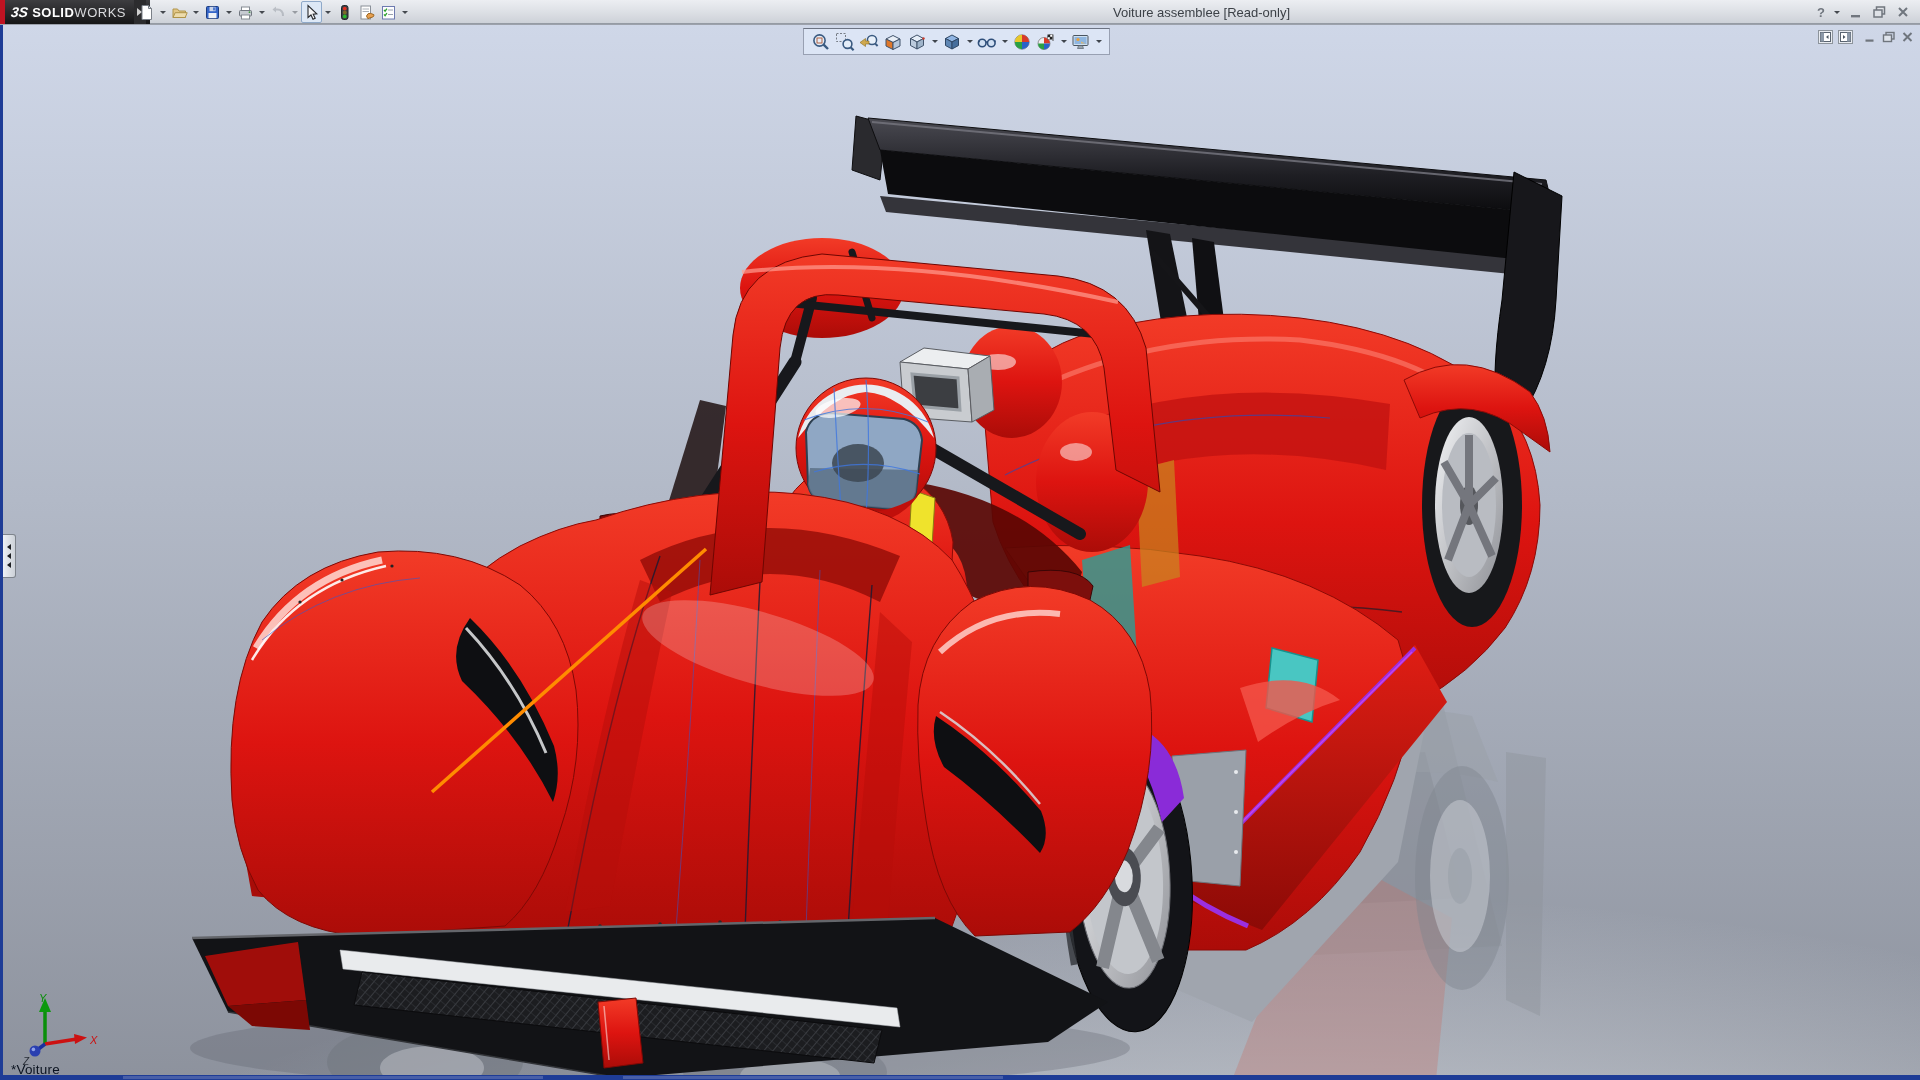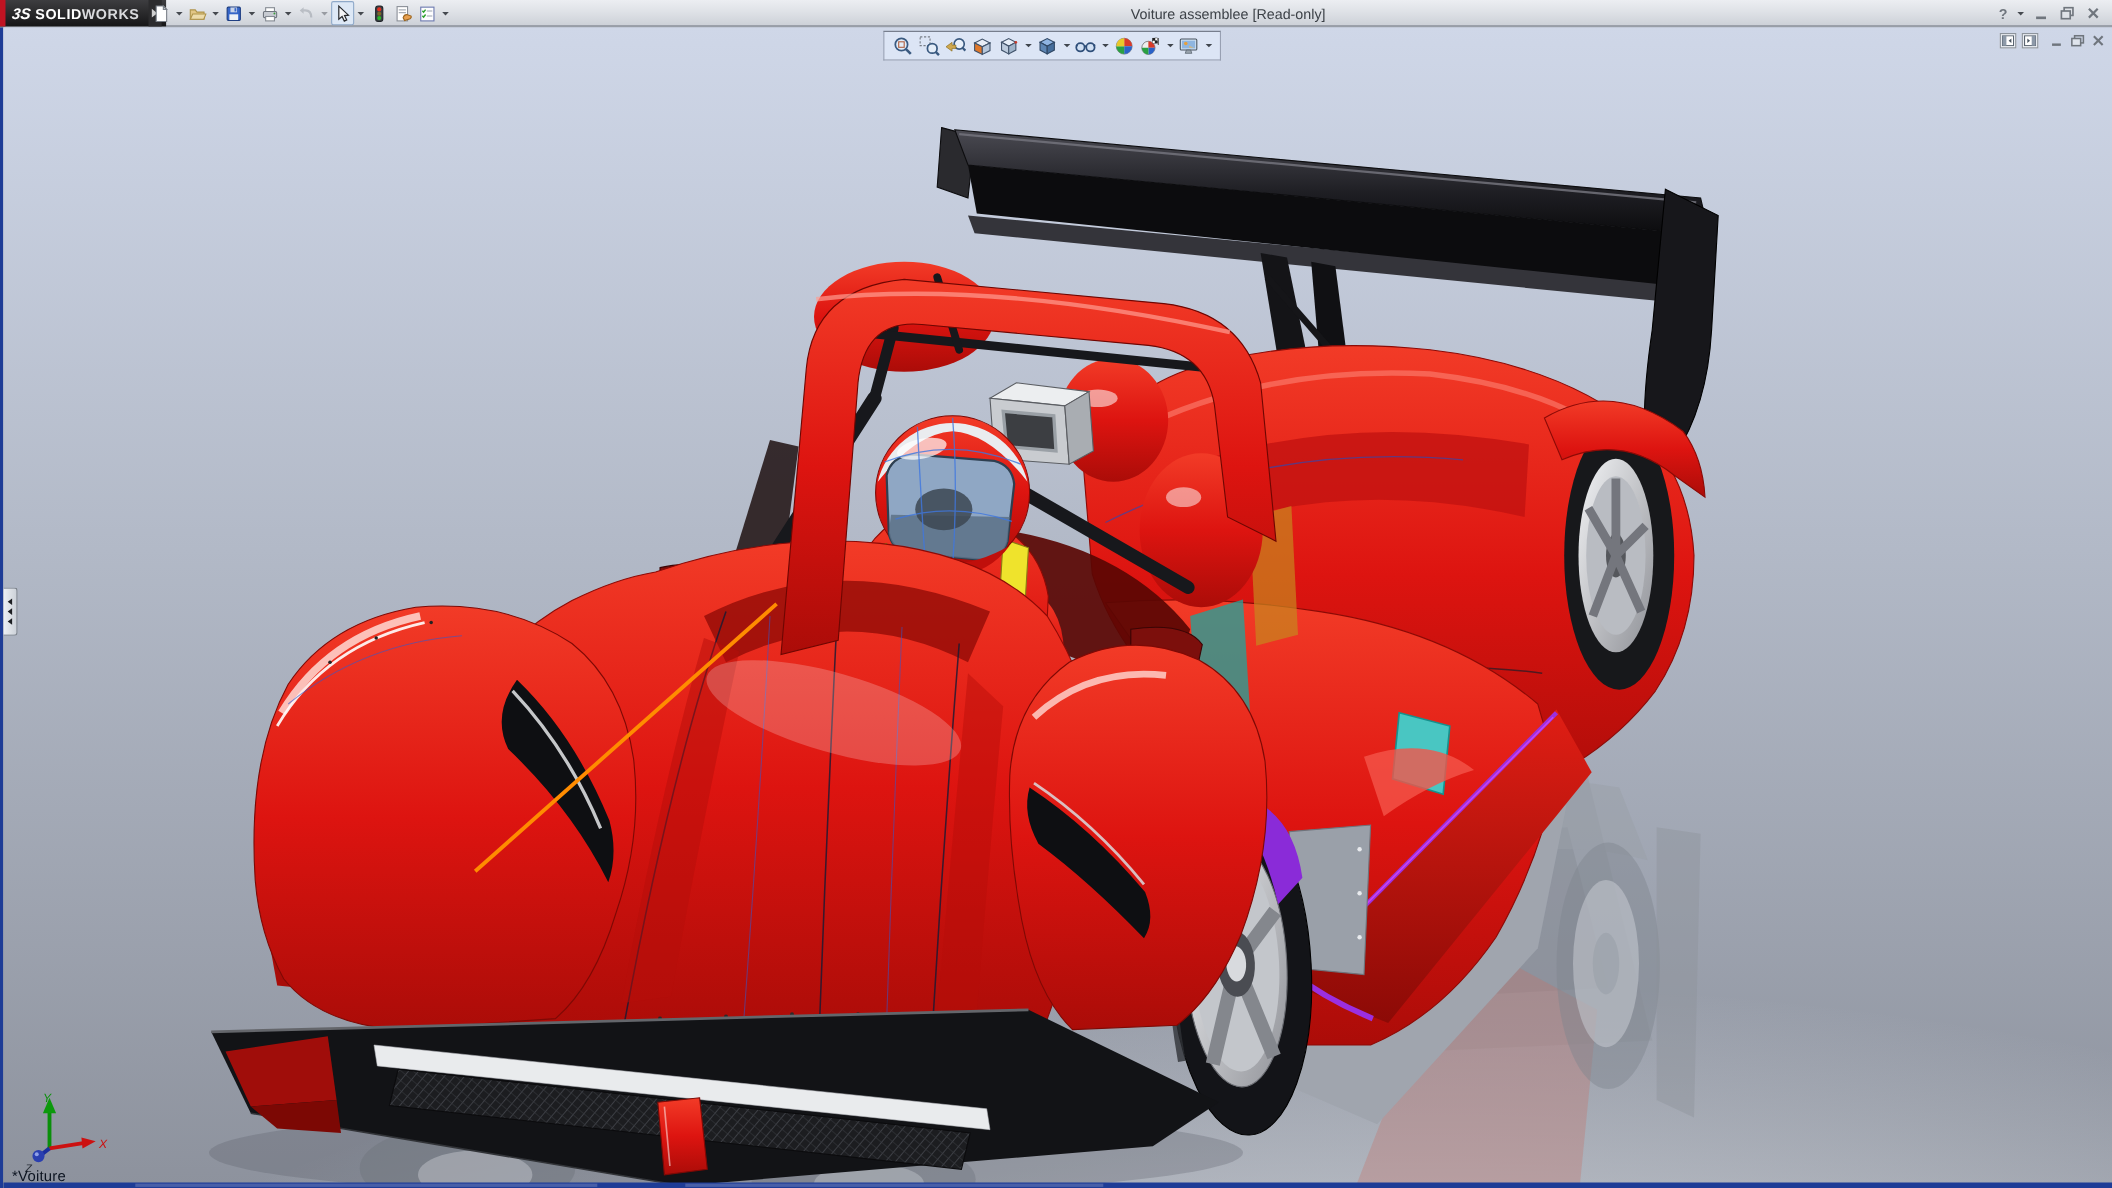--- a/index.html
+++ b/index.html
@@ -10,32 +10,32 @@
   
   .titlebar { position:absolute; left:0; top:0; width:1920px; height:24px;
     background:linear-gradient(#eceef2 0%, #dfe2e7 45%, #cdd1d8 100%);
     border-bottom:1px solid #959ba4; }
   .logo-block { position:absolute; left:0; top:0; height:24px; display:flex; align-items:center;
     background:linear-gradient(#3d3d40,#161617); padding-right:4px; }
   .logo-redbar { width:5px; height:24px; background:#c01322; }
   .logo-mark { color:#fff; font-size:14px; font-weight:bold; font-style:italic;
     padding:0 4px 0 6px; transform:skewX(-6deg); }
   .logo-text { color:#fff; font-size:13px; letter-spacing:.5px; padding-right:8px; }
-  .logo-text .light { font-weight:700; color:#d9dadd; }
+  .logo-text .light { font-weight:400; color:#d9dadd; }
   .logo-expander { width:12px; height:24px; background:#2c2c2e; display:flex; align-items:center; justify-content:center; }
   .tri-right { width:0; height:0; border-left:5px solid #cfcfcf; border-top:4px solid transparent; border-bottom:4px solid transparent; }
 
   .main-toolbar { position:absolute; left:136px; top:0; height:24px; display:flex; align-items:center; gap:1px; }
   .tb-btn { width:21px; height:22px; display:flex; align-items:center; justify-content:center; border-radius:2px; }
   .tb-btn.pressed { background:#dde8f6; border:1px solid #8fa9c9; }
   .tb-caret { width:10px; height:22px; display:flex; align-items:center; justify-content:center; }
   .caret { width:0; height:0; border-top:3.5px solid #45494f; border-left:3px solid transparent; border-right:3px solid transparent; }
   .disabled { opacity:.45; }
 
-  .window-title { position:absolute; left:1028px; top:5px; font-size:13px; color:#3c4147; white-space:nowrap; }
+  .window-title { position:absolute; left:1113px; top:5px; font-size:13px; color:#3c4147; white-space:nowrap; }
 
   .win-controls { position:absolute; right:10px; top:2px; height:20px; display:flex; align-items:center; gap:9px; color:#70767e; }
   .help-label { font-size:13px; font-weight:bold; color:#70767e; }
 
   
   .viewport { position:absolute; left:0; top:25px; width:1920px; height:1055px;
     border-left:3px solid #1e3c96; overflow:hidden;
     background:linear-gradient(#cfd7e8 0%, #b4bac8 45%, #8e939e 100%); }
   .scene { position:absolute; left:-3px; top:-1px; width:1920px; height:1056px; }
 

